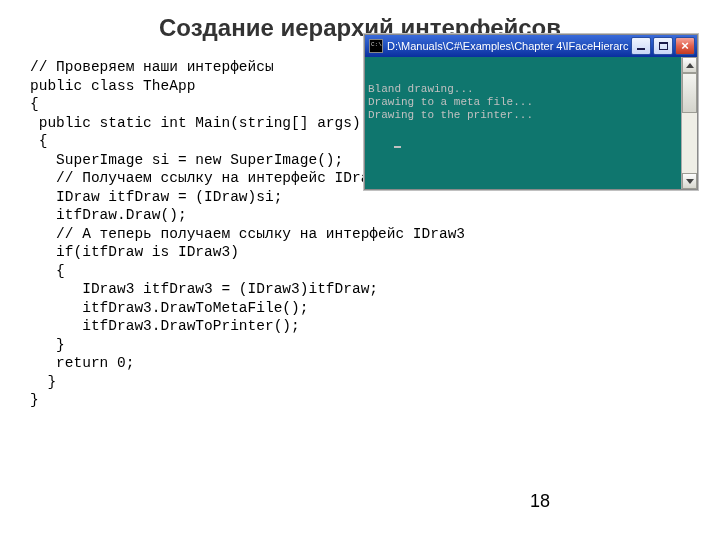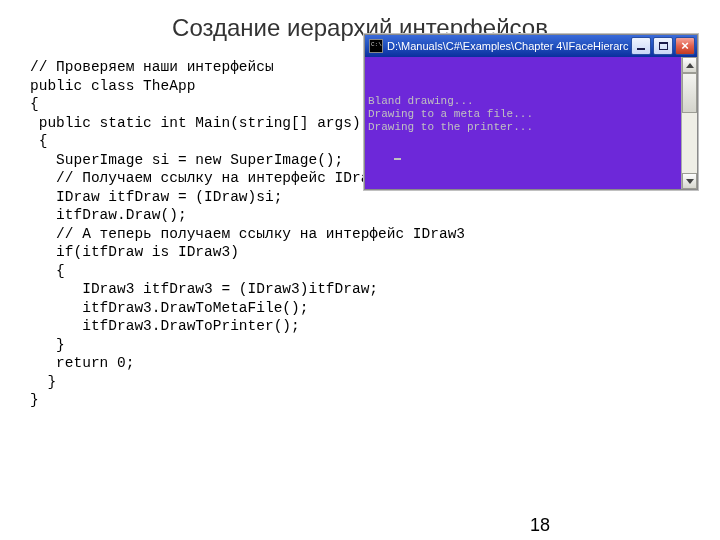--- a/index.html
+++ b/index.html
@@ -11,39 +11,39 @@
     font-family: Arial, sans-serif;
     position: relative;
     overflow: hidden;
   }
   .page-title {
     text-align: center;
     font-size: 24px;
     color: #333333;
     padding-top: 14px;
     margin: 0;
-    font-weight: normal;
+    font-weight: bold;
   }
   .code-block {
     position: absolute;
     top: 58px;
     left: 30px;
     font-family: "Courier New", monospace;
     font-size: 14.5px;
     line-height: 18.5px;
     white-space: pre;
     color: #000;
   }
   .code-line {
     display: block;
   }
   .kw { font-weight: normal; }
   .page-number {
     position: absolute;
-    bottom: 4px;
+    bottom: 28px;
     right: 170px;
     font-size: 18px;
     color: #000;
     font-family: Arial, sans-serif;
   }
   
   
   .console-window {
     position: absolute;
     top: 34px;
@@ -108,26 +108,26 @@
     color:#fff;
   }
   .min-glyph {
     width:8px;height:2px;background:#1a1a4a;margin-top:6px;
   }
   .max-glyph {
     width:9px;height:8px;border:1px solid #1a1a4a;border-top-width:2px;box-sizing:border-box;
   }
   .close-glyph::before{content:"×";font-size:13px;line-height:0;}
   .console-body {
-    background:#6d28d9;
+    background:#0f766e;
     color:#c0c0c0;
     font-family:"Lucida Console","Courier New",monospace;
     font-size:11px;
     line-height:13px;
-    padding:12px 3px;
+    padding:0 3px;
     height: calc(100% - 22px);
     box-sizing:border-box;
     position:relative;
     white-space:pre;
   }
   .cursor{
     display:inline-block;
     width:7px;height:2px;background:#c0c0c0;margin-top:11px;vertical-align:top;
   }
   .scrollbar{

